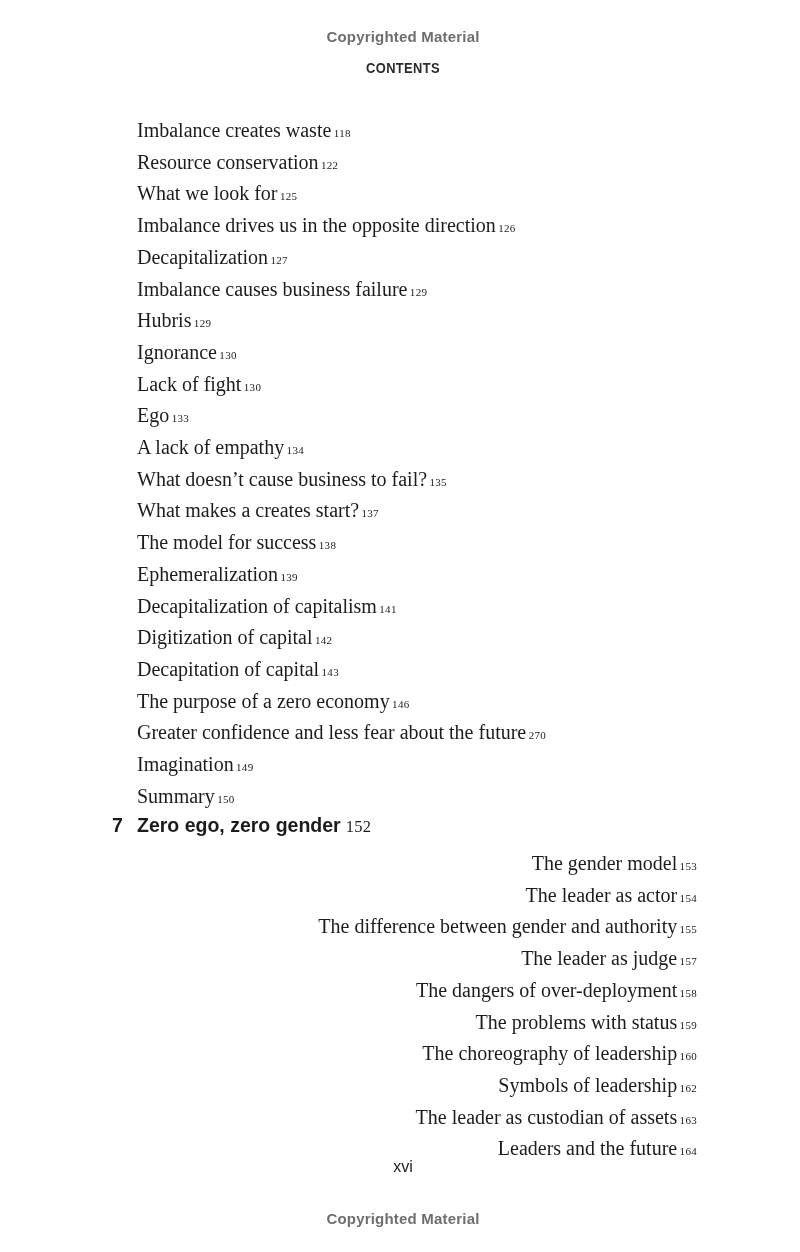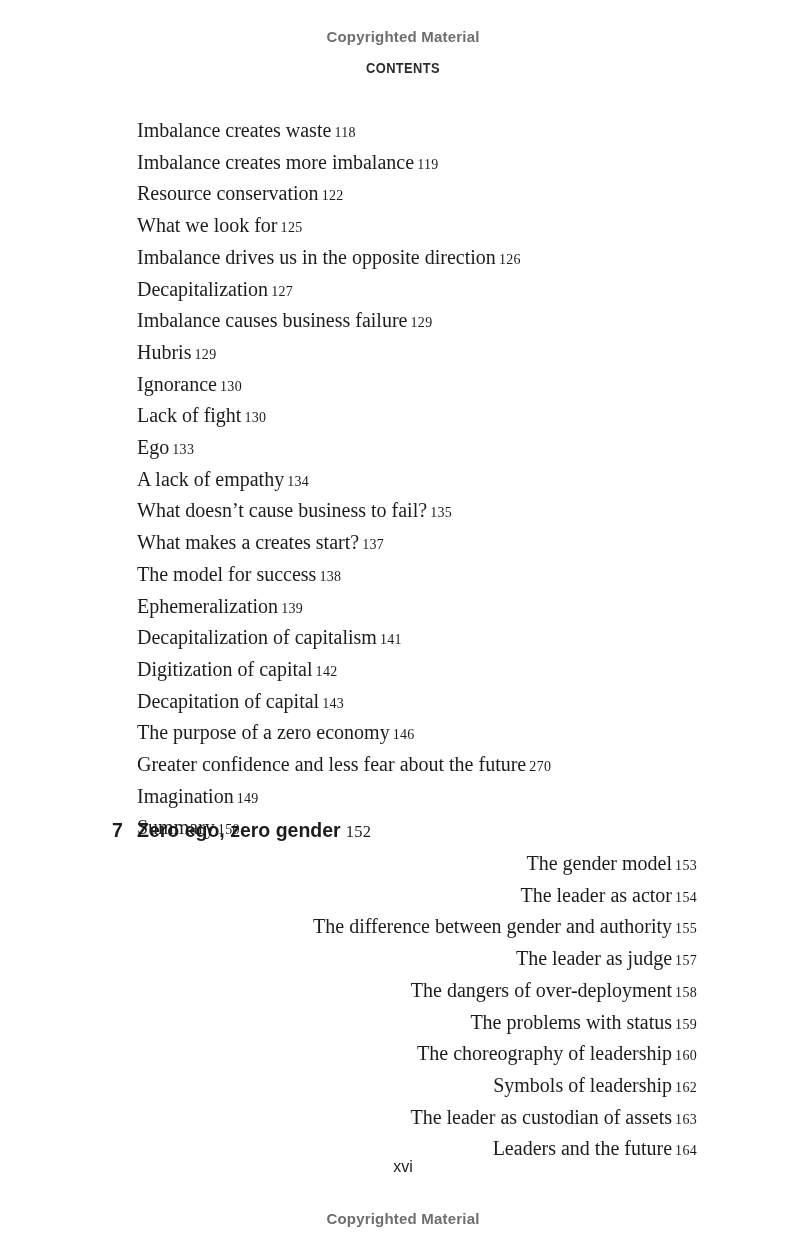--- a/index.html
+++ b/index.html
@@ -30,30 +30,30 @@
 
   ul.toc{
     list-style:none;margin:0;padding:0;position:absolute;left:137px;right:40px;
     font-size:20px;line-height:28.7px;
   }
   #toc1{top:116px;}
   #toc2{top:849px;text-align:right;}
   ul.toc li{white-space:nowrap;}
 
   .pg{
-    font-size:14px;
+    font-size:11px;
     margin-left:0.22em;
     letter-spacing:0.3px;
   }
 
   .chapter{
     position:absolute;left:112px;top:811px;
     font-family:"Liberation Sans",sans-serif;
     font-size:19.5px;font-weight:bold;color:#1c1c1c;
-    line-height:38px;white-space:nowrap;
+    line-height:29px;white-space:nowrap;
   }
   .ch-num{display:inline-block;width:25px;font-weight:bold;}
   .chapter .pg{
     font-family:"Liberation Serif",serif;font-weight:normal;
     font-size:16.5px;margin-left:0.3em;
   }
 
   .folio{
     position:absolute;top:1158px;left:0;width:806px;text-align:center;
     font-family:"Liberation Sans",sans-serif;
@@ -64,21 +64,20 @@
 <body>
 
 <div class="page">
 
   <div class="watermark top">Copyrighted Material</div>
 
   <div class="running-head">CONTENTS</div>
 
   <ul class="toc" id="toc1">
       <li><span class="entry-label">Imbalance creates waste</span><span class="pg">118</span></li>
-      <li><span class="entry-label">Imbalance creates more imbalance</span><span class="pg">119</span></li>
       <li><span class="entry-label">Resource conservation</span><span class="pg">122</span></li>
       <li><span class="entry-label">What we look for</span><span class="pg">125</span></li>
       <li><span class="entry-label">Imbalance drives us in the opposite direction</span><span class="pg">126</span></li>
       <li><span class="entry-label">Decapitalization</span><span class="pg">127</span></li>
       <li><span class="entry-label">Imbalance causes business failure</span><span class="pg">129</span></li>
       <li><span class="entry-label">Hubris</span><span class="pg">129</span></li>
       <li><span class="entry-label">Ignorance</span><span class="pg">130</span></li>
       <li><span class="entry-label">Lack of fight</span><span class="pg">130</span></li>
       <li><span class="entry-label">Ego</span><span class="pg">133</span></li>
       <li><span class="entry-label">A lack of empathy</span><span class="pg">134</span></li>

